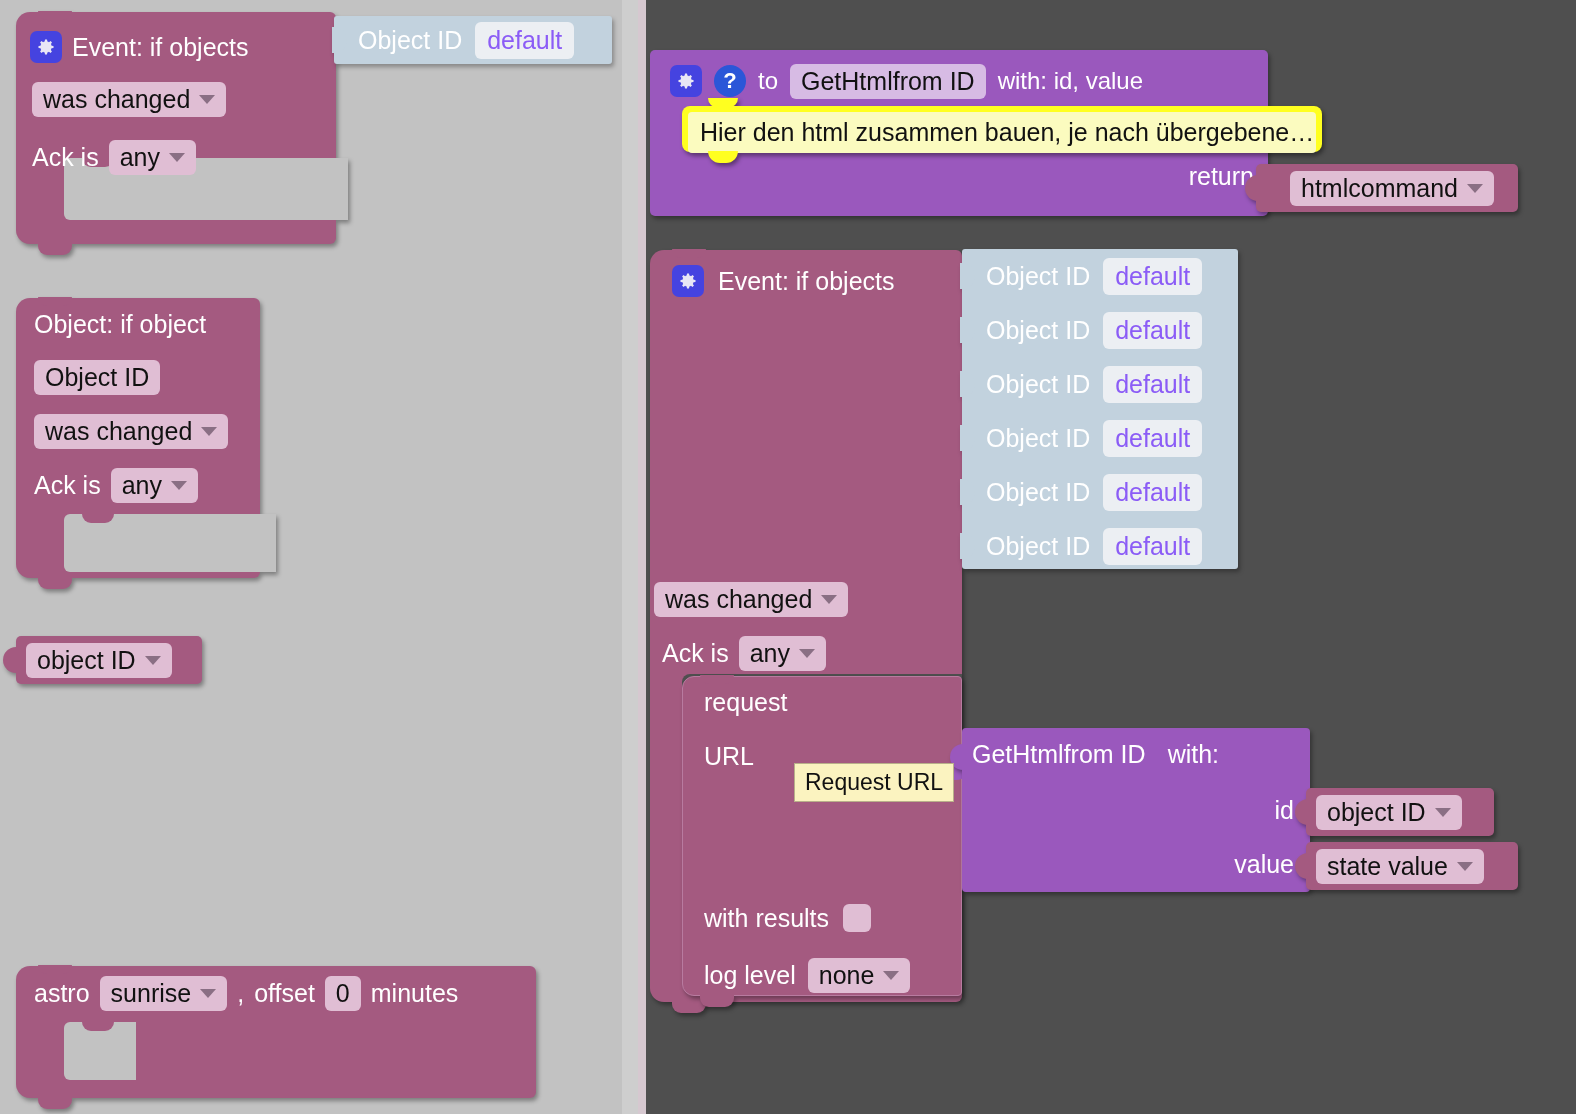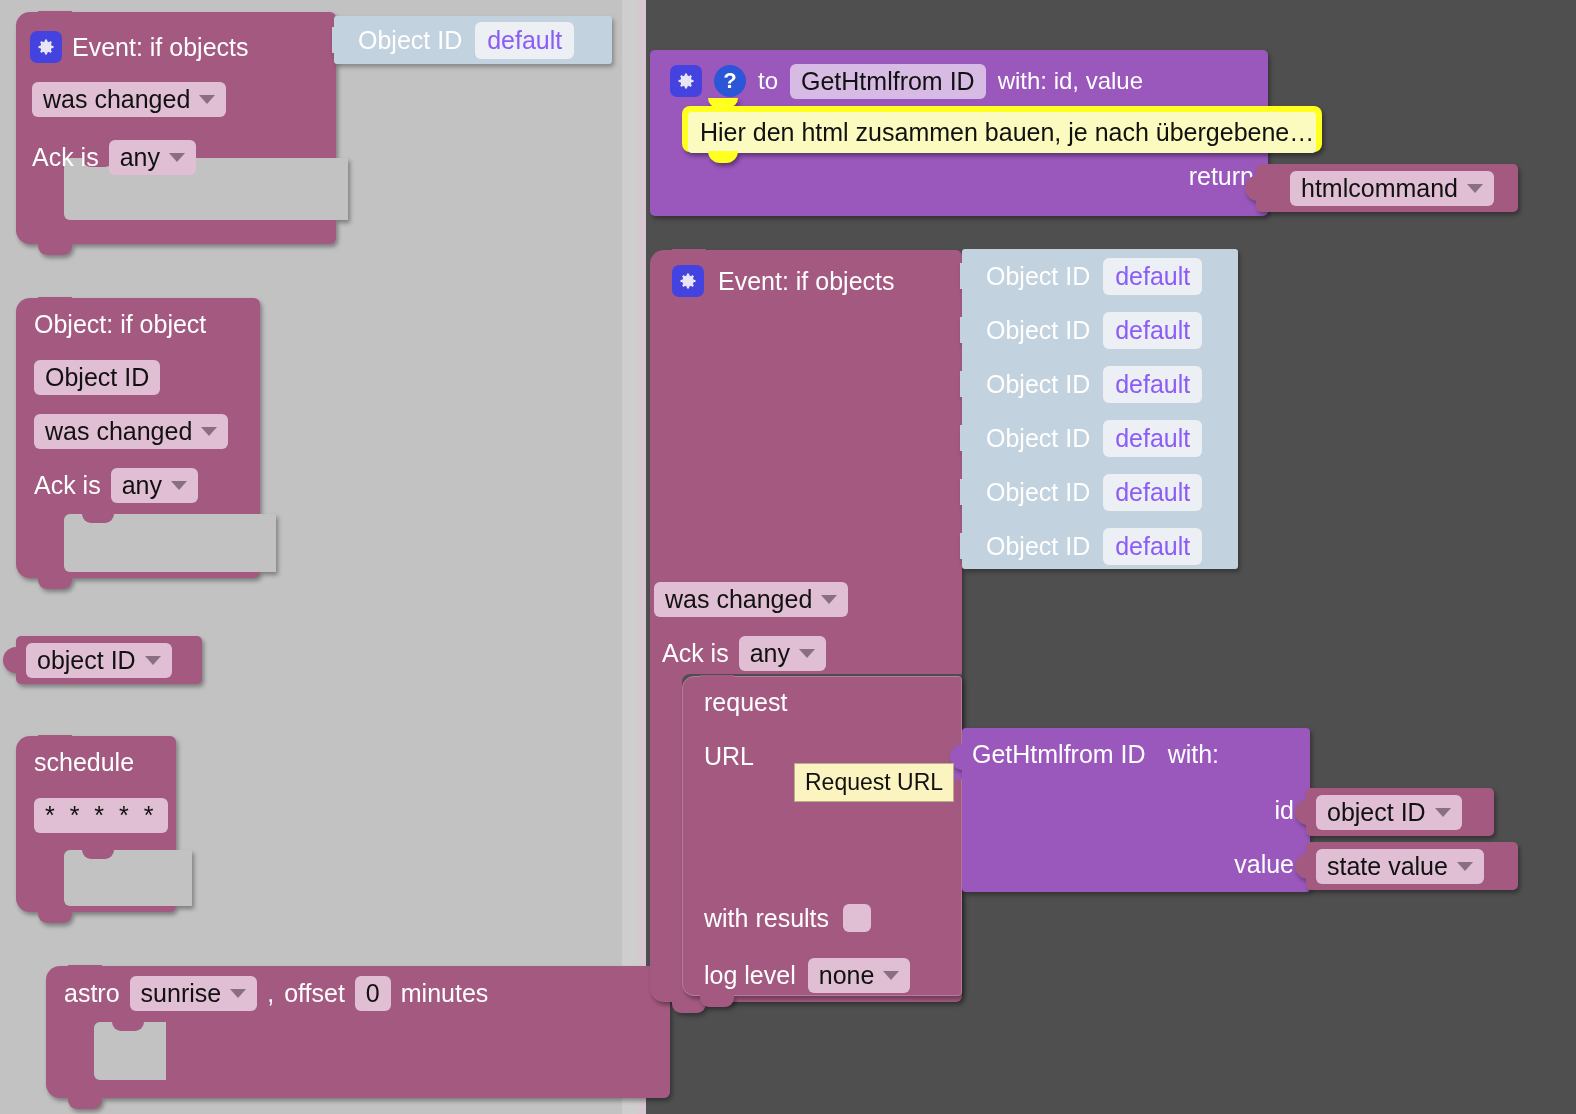--- a/index.html
+++ b/index.html
@@ -320,37 +320,22 @@
     <div class="hat-body" style="position:absolute; inset:0; border-radius:5px;"></div>
     <div class="plug" style="left:-13px; top:11px; background:#a45a80;"></div>
     <div style="position:absolute; left:10px; top:7px;">
       <span class="field">
         <span>object ID</span>
         <span class="caret"></span>
       </span>
     </div>
   </div>
 
-  <div class="blk" style="left:16px; top:736px; width:160px; height:176px;">
-    <div class="hat-body" style="position:absolute; inset:0; border-radius:14px 6px 6px 14px;"></div>
-    <div class="topnotch"></div>
-    <div class="botnotch"></div>
-    <div class="mouth" style="left:48px; top:114px; width:112px; height:56px; border-radius:6px 0 0 6px;"></div>
-    <div class="mouth-notch" style="left:66px; top:114px; background:#a45a80;"></div>
-    <div class="mouth" style="left:118px; top:114px; width:58px; height:56px;"></div>
-
-    <div style="position:absolute; left:18px; top:14px;">
-      <span class="lbl">schedule</span>
-    </div>
-    <div style="position:absolute; left:18px; top:62px;">
-      <span class="field" style="letter-spacing:4px;">* * * * *</span>
-    </div>
-  </div>
-
-  <div class="blk" style="left:16px; top:966px; width:624px; height:132px;margin-left:30px;">
+
+  <div class="blk" style="left:16px; top:966px; width:520px; height:132px;">
     <div class="hat-body" style="position:absolute; inset:0; border-radius:14px 6px 6px 14px;"></div>
     <div class="topnotch"></div>
     <div class="botnotch"></div>
     <div class="mouth" style="left:48px; top:56px; width:72px; height:58px; border-radius:6px 0 0 6px;"></div>
     <div class="mouth-notch" style="left:66px; top:56px; background:#a45a80;"></div>
 
     <div class="row" style="position:absolute; left:18px; top:10px; padding:0; gap:10px;">
       <span class="lbl">astro</span>
       <span class="field">
         <span>sunrise</span>

